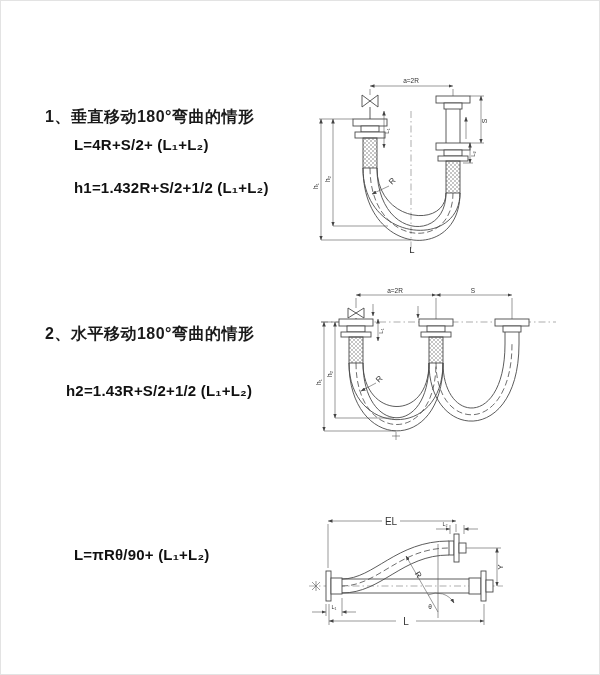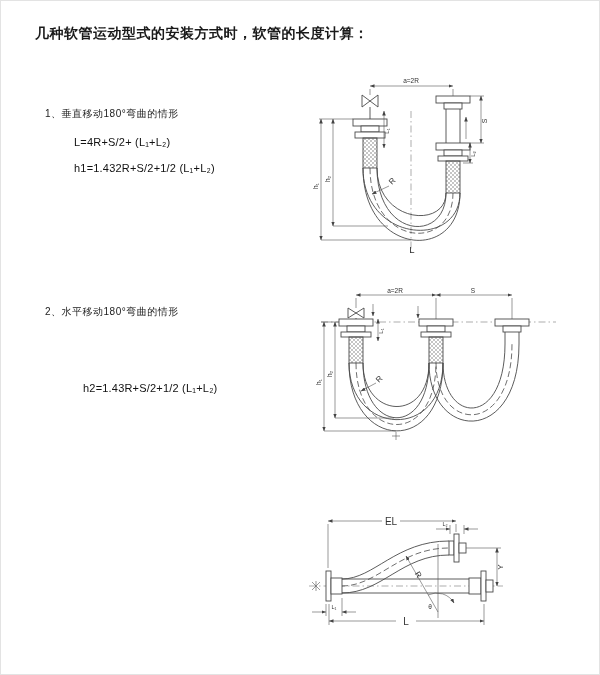--- a/index.html
+++ b/index.html
@@ -2,45 +2,45 @@
 <html><head>
 <meta charset="utf-8">
 <style>
   html,body{margin:0;padding:0;background:#eee;}
   .page{
     position:relative;width:600px;height:675px;margin:0 auto;
     background:#fff;border:1px solid #e3e3e3;box-sizing:border-box;
     font-family:"Liberation Sans","DejaVu Sans",sans-serif;color:#1a1a1a;overflow:hidden;
   }
   .title{position:absolute;left:34px;top:24px;font-size:14px;font-weight:bold;letter-spacing:.5px;}
-  .sec-heading{position:absolute;font-size:10px;font-weight:normal;letter-spacing:.5px;}
-  .formula{position:absolute;font-size:11px;font-weight:normal;color:#111;letter-spacing:.2px;}
+  .sec-heading{position:absolute;font-size:16px;font-weight:bold;letter-spacing:.5px;}
+  .formula{position:absolute;font-size:15px;font-weight:bold;color:#111;letter-spacing:.2px;}
   .diagram{position:absolute;}
   svg{display:block;}
   svg text{font-family:"Liberation Sans","DejaVu Sans",sans-serif;fill:#333;}
   .ln{stroke:#4a4a4a;stroke-width:.9;fill:none;}
   .fl{stroke:#4a4a4a;stroke-width:.9;fill:#fff;}
   .dim{stroke:#555;stroke-width:.6;fill:none;}
   .cl{stroke:#777;stroke-width:.6;fill:none;stroke-dasharray:7 3 1.5 3;}
   .dash{stroke:#4a4a4a;stroke-width:.8;fill:none;stroke-dasharray:6 3;}
 </style>
 </head>
 <body>
 
 <div class="page">
 
-  <div class="title">几种软管运动型式的安装方式时，软管的长度计算：</div>
 
   <div class="sec-heading" style="left:44px;top:106px">1、垂直移动180°弯曲的情形</div>
   <div class="formula" style="left:73px;top:135px">L=4R+S/2+ (L₁+L₂)</div>
-  <div class="formula" style="left:73px;top:161px">h1=1.432R+S/2+1/2 (L₁+L₂)</div>
-
-  <div class="sec-heading" style="left:44px;top:304px">2、水平移动180°弯曲的情形</div>
-  <div class="formula" style="left:82px;top:381px">h2=1.43R+S/2+1/2 (L₁+L₂)</div>
-
+  <div class="formula" style="left:73px;top:178px">h1=1.432R+S/2+1/2 (L₁+L₂)</div>
+
+  <div class="sec-heading" style="left:44px;top:323px">2、水平移动180°弯曲的情形</div>
+  <div class="formula" style="left:65px;top:381px">h2=1.43R+S/2+1/2 (L₁+L₂)</div>
+
+  <div class="formula" style="left:73px;top:545px">L=πRθ/90+ (L₁+L₂)</div>
 
   <svg class="diagram" style="left:312px;top:70px" width="272" height="186" viewBox="0 0 272 186">
     <defs>
       <marker id="m1" viewBox="0 0 8 6" refX="7.5" refY="3" markerWidth="8" markerHeight="6" orient="auto-start-reverse">
         <path d="M0,0L8,3L0,6Z" fill="#444"></path>
       </marker>
       <pattern id="h1p" width="4" height="4" patternUnits="userSpaceOnUse">
         <path d="M0,0L4,4M4,0L0,4" stroke="#8a8a8a" stroke-width="0.5"></path>
       </pattern>
     </defs>

